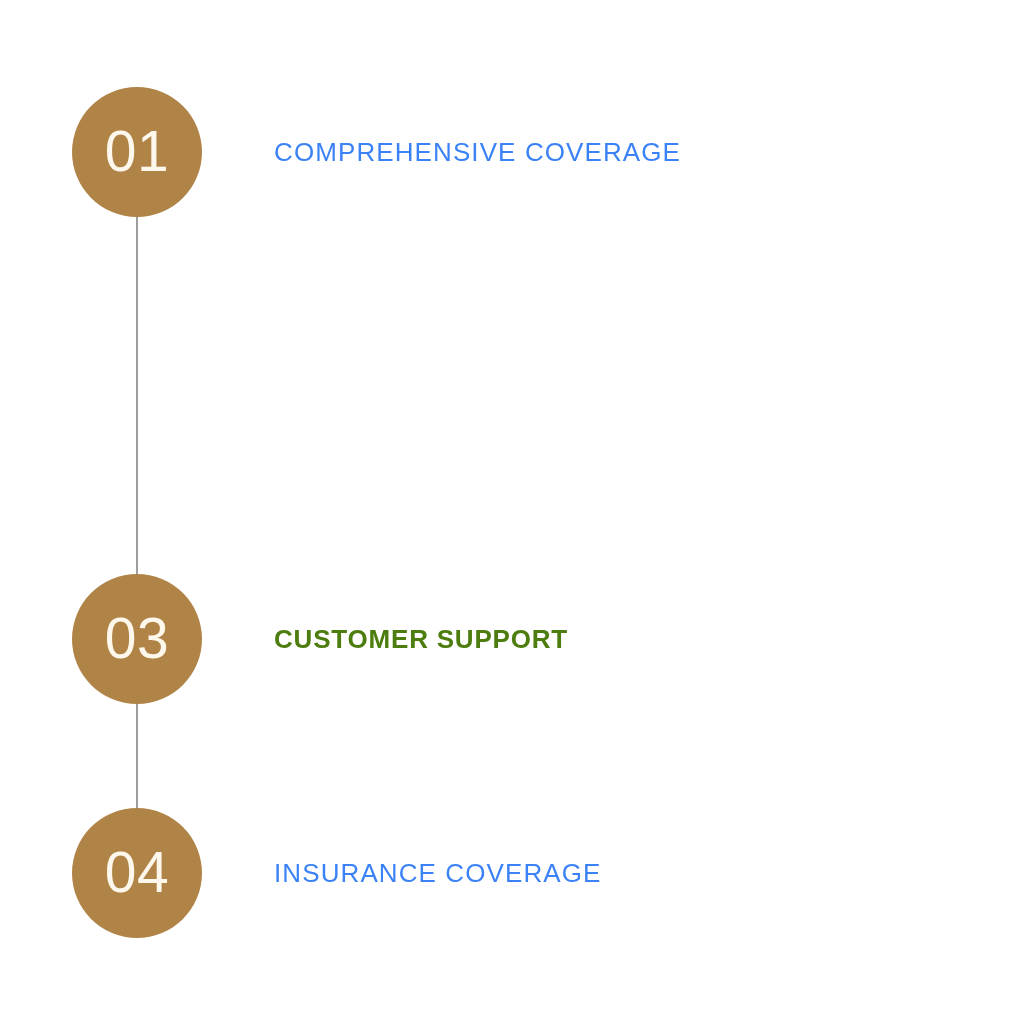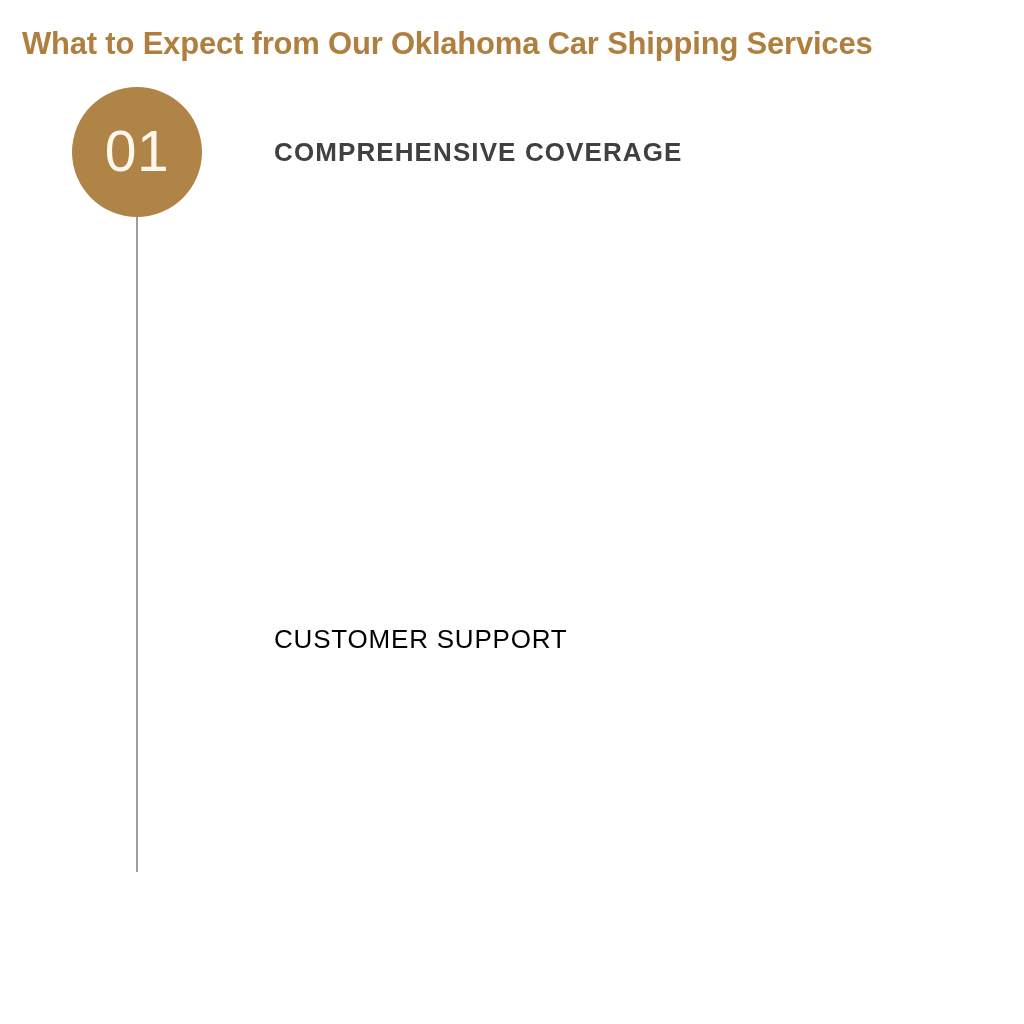--- a/index.html
+++ b/index.html
@@ -93,59 +93,67 @@
     display: block;
     transform: translateY(-1px);
   }
 
   .step-label {
     position: absolute;
     left: 274px;
     top: 50px;
     font-family: "Liberation Sans", sans-serif;
     font-size: 26px;
-    font-weight: 700;
+    font-weight: 400;
     letter-spacing: 1.1px;
-    color: #404040;
+    color: #3b82f6;
     white-space: nowrap;
     line-height: 30px;
   }
 
   .step-label.emphasis {
-    font-weight: 400;
-    color: #000000;
+    font-weight: 700;
+    color: #4d7c0f;
     letter-spacing: 0.8px;
   }
 
   
   #step-1 { top: 87px; }
   #step-2 { top: 324px; }
   #step-3 { top: 574px; }
   #step-4 { top: 808px; }
 </style>
 </head>
 <body>
 
 <div class="page">
 
-  <h1 class="page-title">What to Expect from Our Oklahoma Car Shipping Services</h1>
 
   <div class="timeline">
 
     <div class="timeline-connector"></div>
 
     <div class="step" id="step-1">
       <div class="step-badge">
         <span class="step-number">01</span>
       </div>
       <div class="step-label">COMPREHENSIVE COVERAGE</div>
     </div>
 
     <div class="step" id="step-2">
     </div>
 
     <div class="step" id="step-3">
+      <div class="step-badge">
+        <span class="step-number">03</span>
+      </div>
       <div class="step-label emphasis">CUSTOMER SUPPORT</div>
     </div>
 
+    <div class="step" id="step-4">
+      <div class="step-badge">
+        <span class="step-number">04</span>
+      </div>
+      <div class="step-label">INSURANCE COVERAGE</div>
+    </div>
 
   </div>
 </div>
 
 </body></html>

